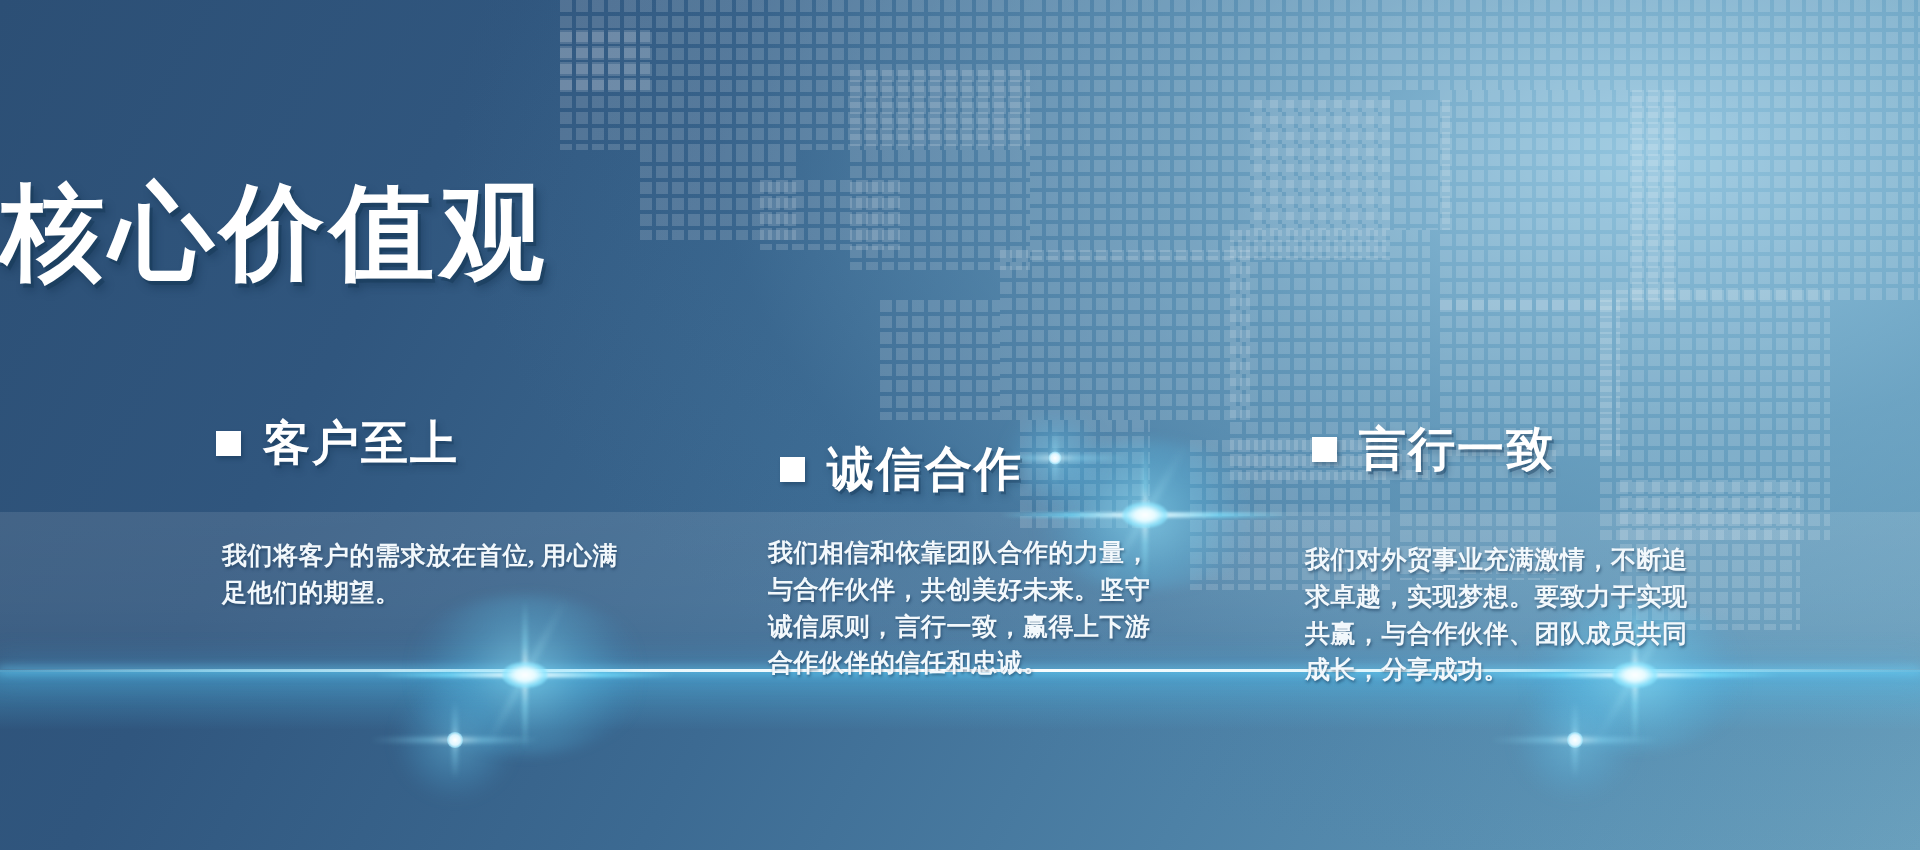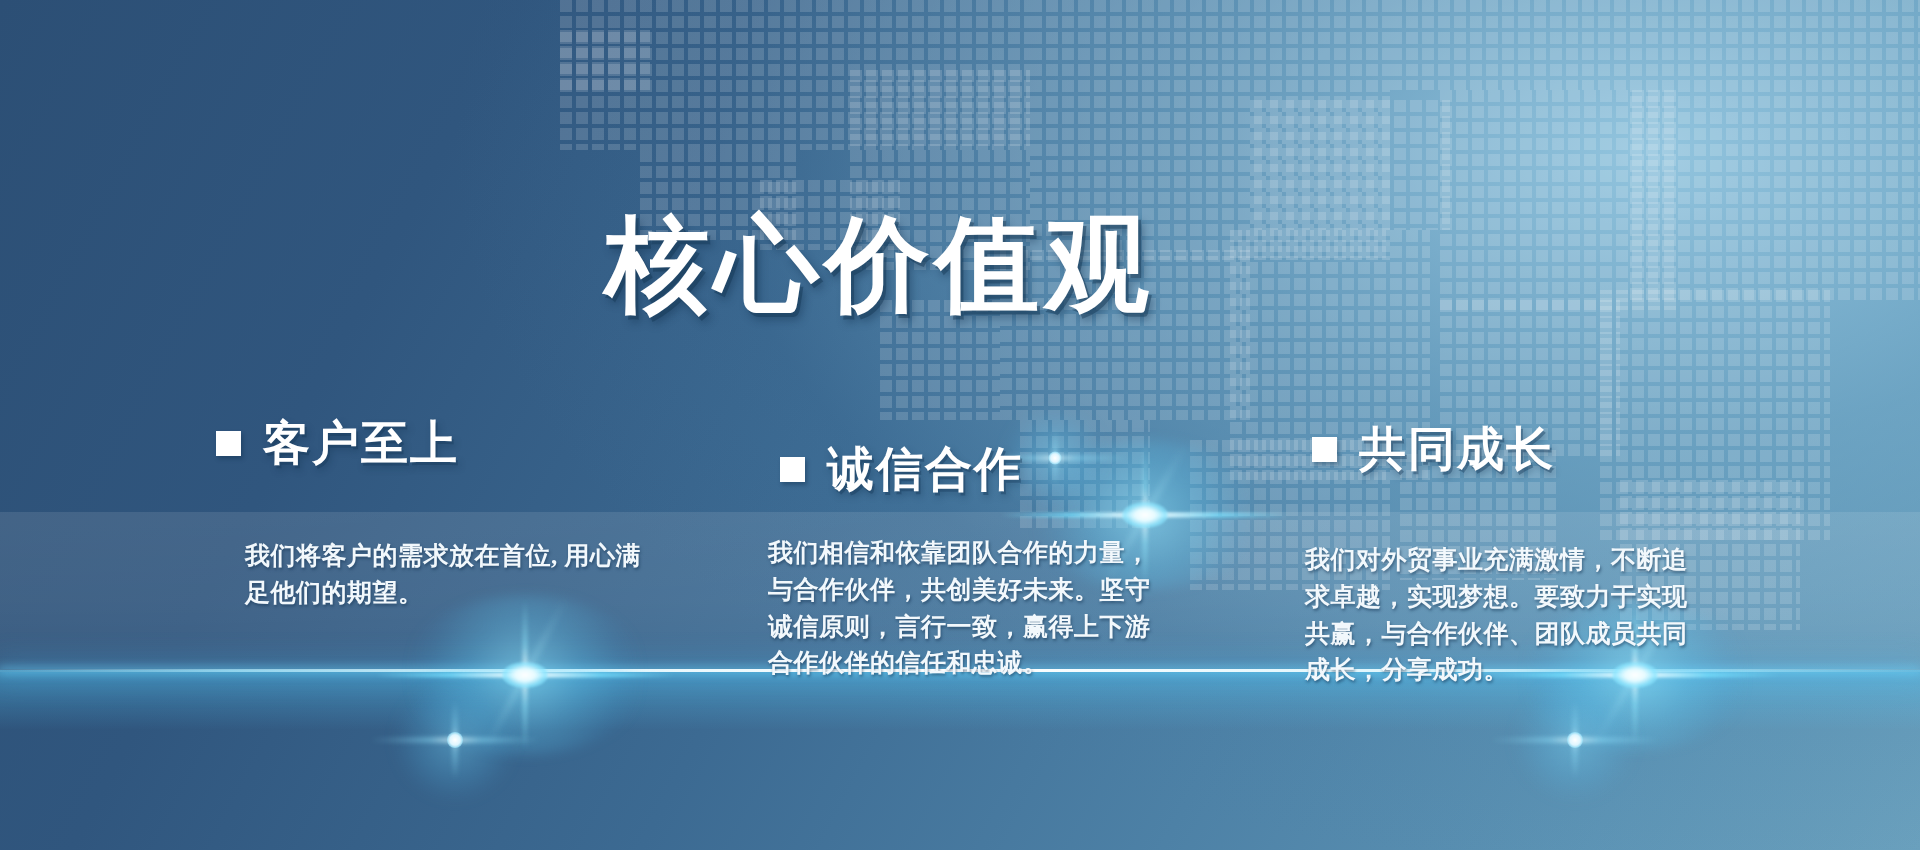--- a/index.html
+++ b/index.html
@@ -112,30 +112,28 @@
     width:120px;height:120px;border-radius:50%;
     background:radial-gradient(circle, rgba(120,220,255,0.38) 0%, rgba(90,200,248,0.16) 45%, rgba(0,0,0,0) 72%);
     filter:blur(8px);
   }
 
   
   .content{position:absolute;inset:0;}
 
   .page-title{
     position:absolute;left:0;top:178px;width:1760px;
-    text-align:center;
     font-size:104px;line-height:1.05;
     font-weight:700;
     letter-spacing:6px;
     color:#ffffff;
     text-shadow:
        3px 4px 0 rgba(20,55,85,0.45),
        5px 7px 9px rgba(15,45,75,0.40);
     white-space:nowrap;
-    margin-top:32px;
   }
 
   .cols{position:absolute;left:0;top:0;width:1920px;height:850px;}
   .col{position:absolute;}
   .col-head{
     display:flex;align-items:center;gap:22px;
     white-space:nowrap;
   }
   .bullet{
     width:25px;height:25px;flex:0 0 25px;
@@ -149,21 +147,21 @@
   .col-body{
     font-size:25px;line-height:1.47;
     color:#f2f8fc;letter-spacing:0.5px;
     text-shadow:1px 2px 3px rgba(18,50,80,0.55);
     font-family:"Liberation Serif","DejaVu Serif",serif;
     font-weight:600;
   }
 
   
   #col1 .col-head{position:absolute;left:216px;top:412px;}
-  #col1 .col-body{position:absolute;left:222px;top:538px;width:420px;margin-left:23px;}
+  #col1 .col-body{position:absolute;left:222px;top:538px;width:420px;}
   #col2 .col-head{position:absolute;left:780px;top:438px;text-align:center;}
   #col2 .col-body{position:absolute;left:768px;top:535px;width:400px;}
   #col3 .col-head{position:absolute;left:1312px;top:418px;}
   #col3 .col-body{position:absolute;left:1305px;top:542px;width:404px;}
 </style>
 </head>
 <body>
 
 <div id="stage">
 
@@ -257,20 +255,20 @@
         <div class="col-head">
           <span class="bullet"></span>
           <span class="head-text">诚信合作</span>
         </div>
         <div class="col-body">我们相信和依靠团队合作的力量，与合作伙伴，共创美好未来。坚守诚信原则，言行一致，赢得上下游合作伙伴的信任和忠诚。</div>
       </div>
 
       <div class="col" id="col3">
         <div class="col-head">
           <span class="bullet"></span>
-          <span class="head-text">共同成长</span>
+          <span class="head-text">言行一致</span>
         </div>
         <div class="col-body">我们对外贸事业充满激情，不断追求卓越，实现梦想。要致力于实现共赢，与合作伙伴、团队成员共同成长，分享成功。</div>
       </div>
 
     </div>
   </div>
 </div>
 
 </body></html>

